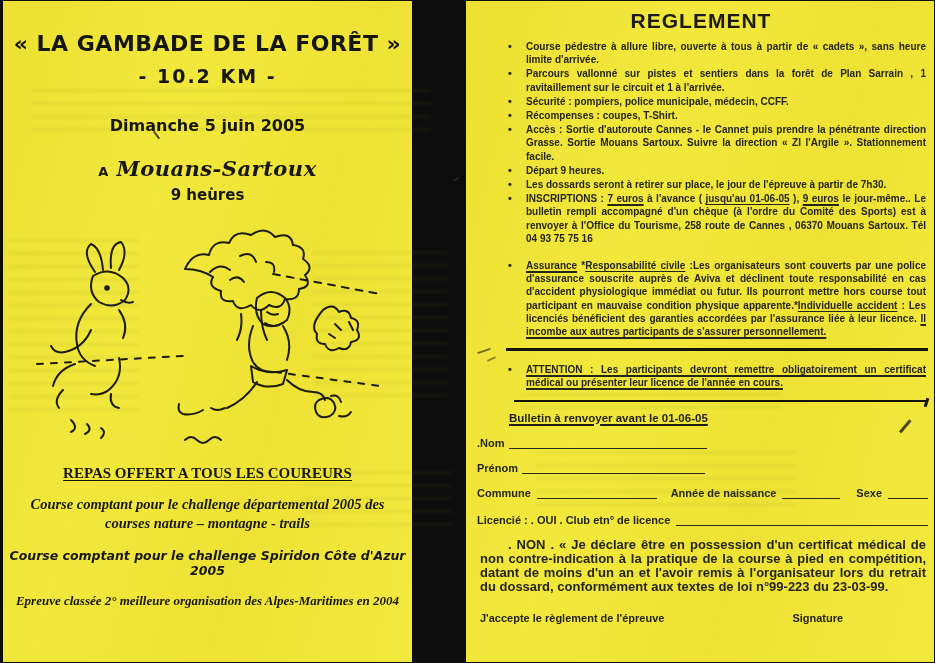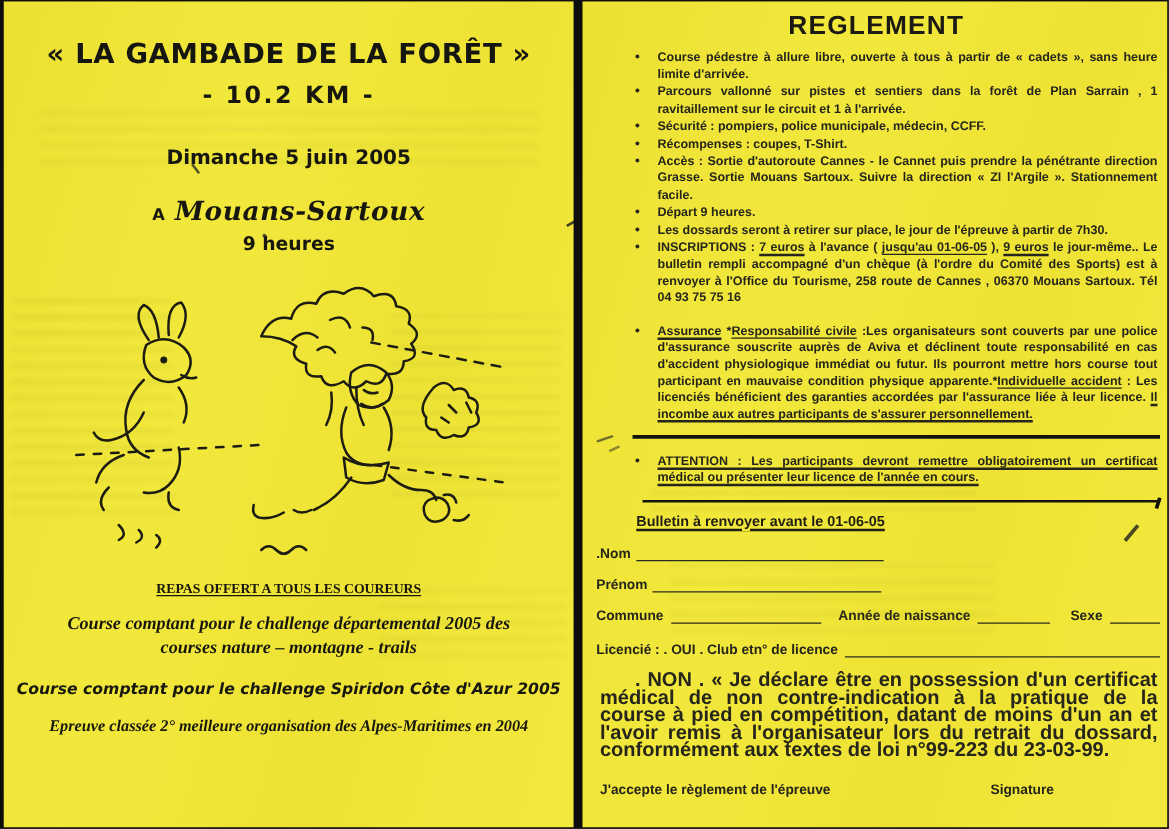--- a/index.html
+++ b/index.html
@@ -10,21 +10,21 @@
     font-family:"Liberation Sans", sans-serif;
     color:#23221a;
     overflow:hidden;
     border:1px solid #0d0d0d;
   }
   .page {
     position:absolute; top:0; bottom:0;
     background:linear-gradient(105deg,#ece032 0%, #f2e83c 35%, #eee334 65%, #f3e93e 100%);
     box-sizing:border-box;
   }
-  .page.left  { left:2px;  width:456px; }
+  .page.left  { left:2px;  width:409px; }
   .page.right { left:465px; width:468px; padding:8px 6px 0 8px; }
   .divider { position:absolute; top:0; bottom:0; left:458px; width:7px; background:#0c0c0c; }
 
   
   .ghost {
     position:absolute; pointer-events:none;
     background:repeating-linear-gradient(to bottom, rgba(118,138,38,0.45) 0 3px, transparent 3px 13px);
     filter:blur(1.6px); opacity:.22;
   }
 
@@ -41,21 +41,21 @@
   .lp-date {
     font-family:"DejaVu Sans", sans-serif; font-weight:bold;
     font-size:16px; margin-top:29px; color:#17170f;
   }
   .lp-place { margin-top:21px; color:#17170f; }
   .lp-place .prefix { font-family:"DejaVu Sans", sans-serif; font-weight:bold; font-size:13px; margin-right:8px; }
   .lp-place .script { font-family:"DejaVu Serif", serif; font-weight:bold; font-style:italic; font-size:21px; letter-spacing:.5px; }
   .lp-time { font-family:"DejaVu Sans", sans-serif; font-weight:bold; font-size:15px; margin-top:5px; color:#17170f; }
   .lp-illustration { margin:10px auto 0 auto; display:block; }
   .lp-repas {
-    font-family:"Liberation Serif", serif; font-weight:bold; font-size:11px;
+    font-family:"Liberation Serif", serif; font-weight:bold; font-size:15px;
     text-decoration:underline; text-underline-offset:2px; margin-top:13px; color:#17170f;
   }
   .lp-ch1 {
     font-family:"Liberation Serif", serif; font-weight:bold; font-style:italic;
     font-size:14.5px; margin:13px auto 0 auto; max-width:400px; line-height:19px; color:#17170f;
   }
   .lp-ch2 {
     font-family:"DejaVu Sans", sans-serif; font-weight:bold; font-style:italic;
     font-size:12.5px; margin-top:15px; color:#17170f;
   }
@@ -94,21 +94,21 @@
   .form-row { display:flex; align-items:flex-end; margin-top:13px; font-size:11px; font-weight:bold; color:#26251b; }
   .flabel { white-space:nowrap; }
   .fl { display:inline-block; border-bottom:1.6px solid #2b2a1f; height:11px; }
   .w200 { width:198px; margin-left:4px; }
   .w185 { width:183px; margin-left:4px; }
   .w120 { width:120px; margin-left:6px; margin-right:14px; }
   .w58  { width:58px;  margin-left:6px; margin-right:16px; }
   .w40  { width:40px;  margin-left:6px; }
   .fl-grow { flex:1 1 auto; margin-left:6px; }
   .non-para {
-    margin:12px 2px 0 3px; font-size:16px; font-weight:bold; line-height:14px;
+    margin:12px 2px 0 3px; font-size:13px; font-weight:bold; line-height:14px;
     text-align:justify; text-indent:28px; color:#26251b;
   }
   .accept-row { display:flex; margin:18px 0 0 3px; font-size:11px; font-weight:bold; color:#26251b; }
   .accept-row .sig { margin-left:128px; }
 
   
   .mark { position:absolute; pointer-events:none; background:#2c2b20; }
   .mark-backslash { left:149px; top:133px; width:9px; height:2px; transform:rotate(52deg); opacity:.8; }
   .mark-dot { left:207px; top:186px; width:3px; height:3px; border-radius:50%; opacity:.8; }
   .mark-arrow { left:450px; top:177px; width:7px; height:2px; transform:rotate(-30deg); opacity:.9; }

